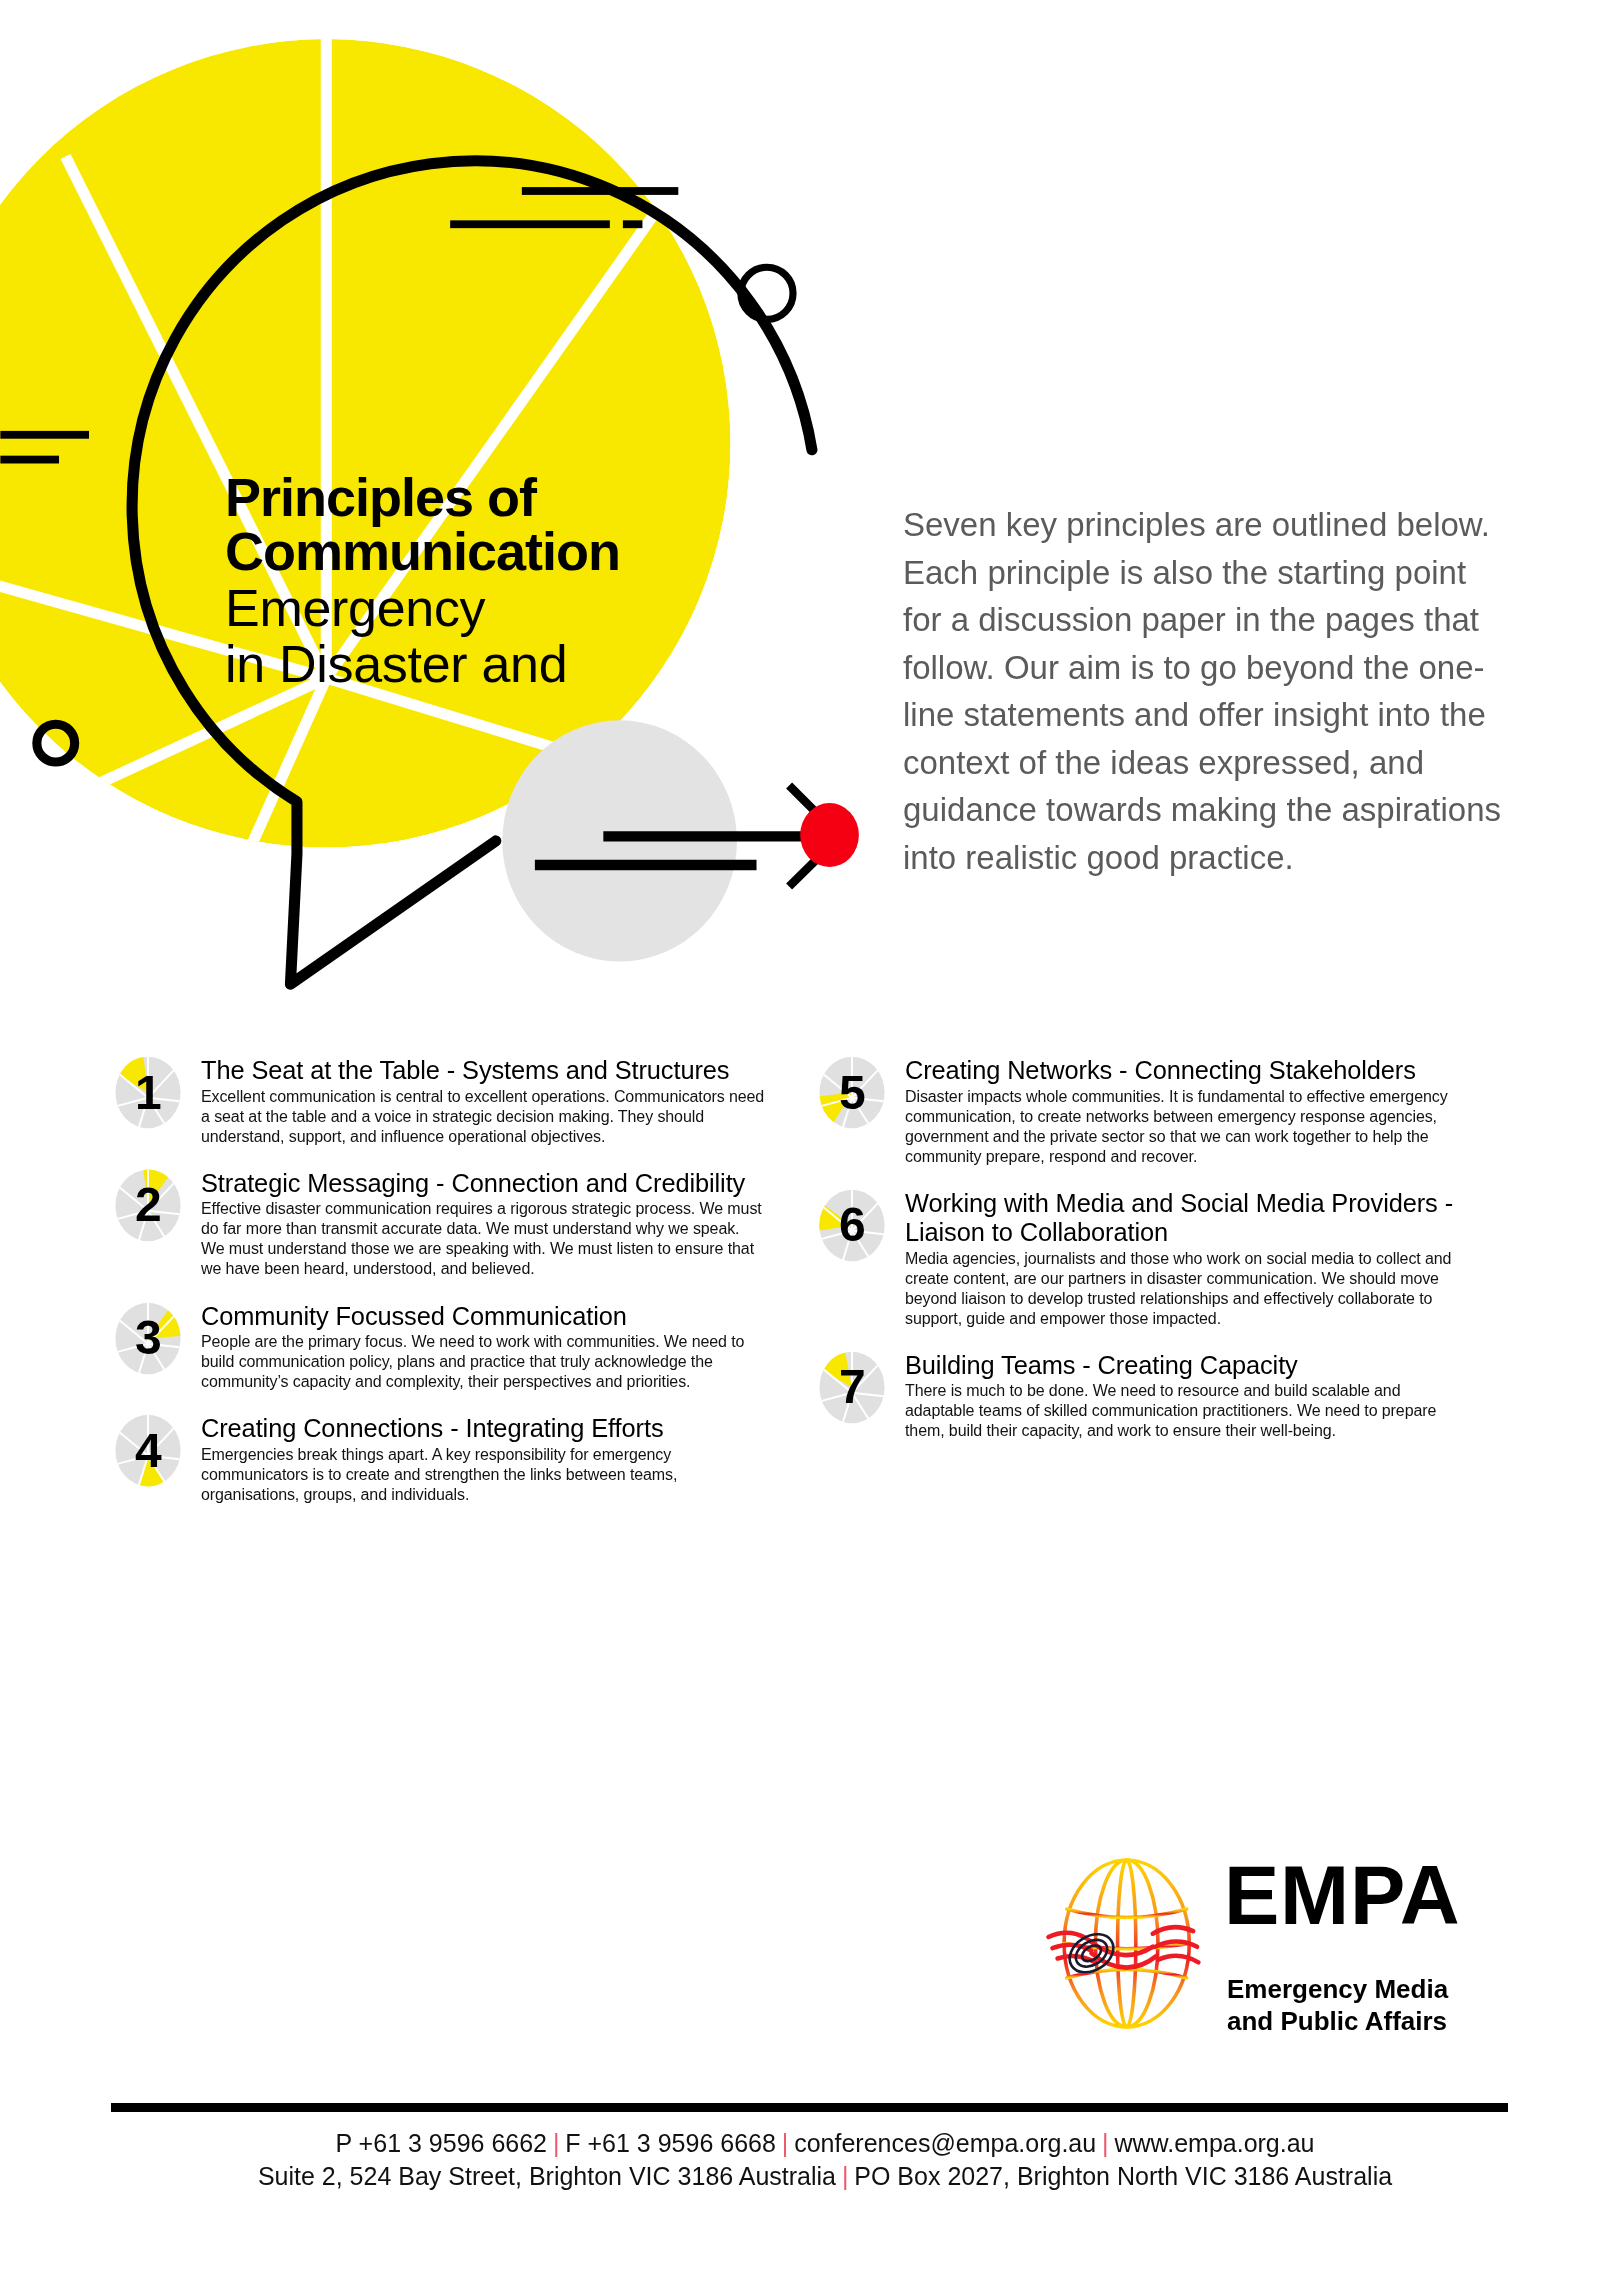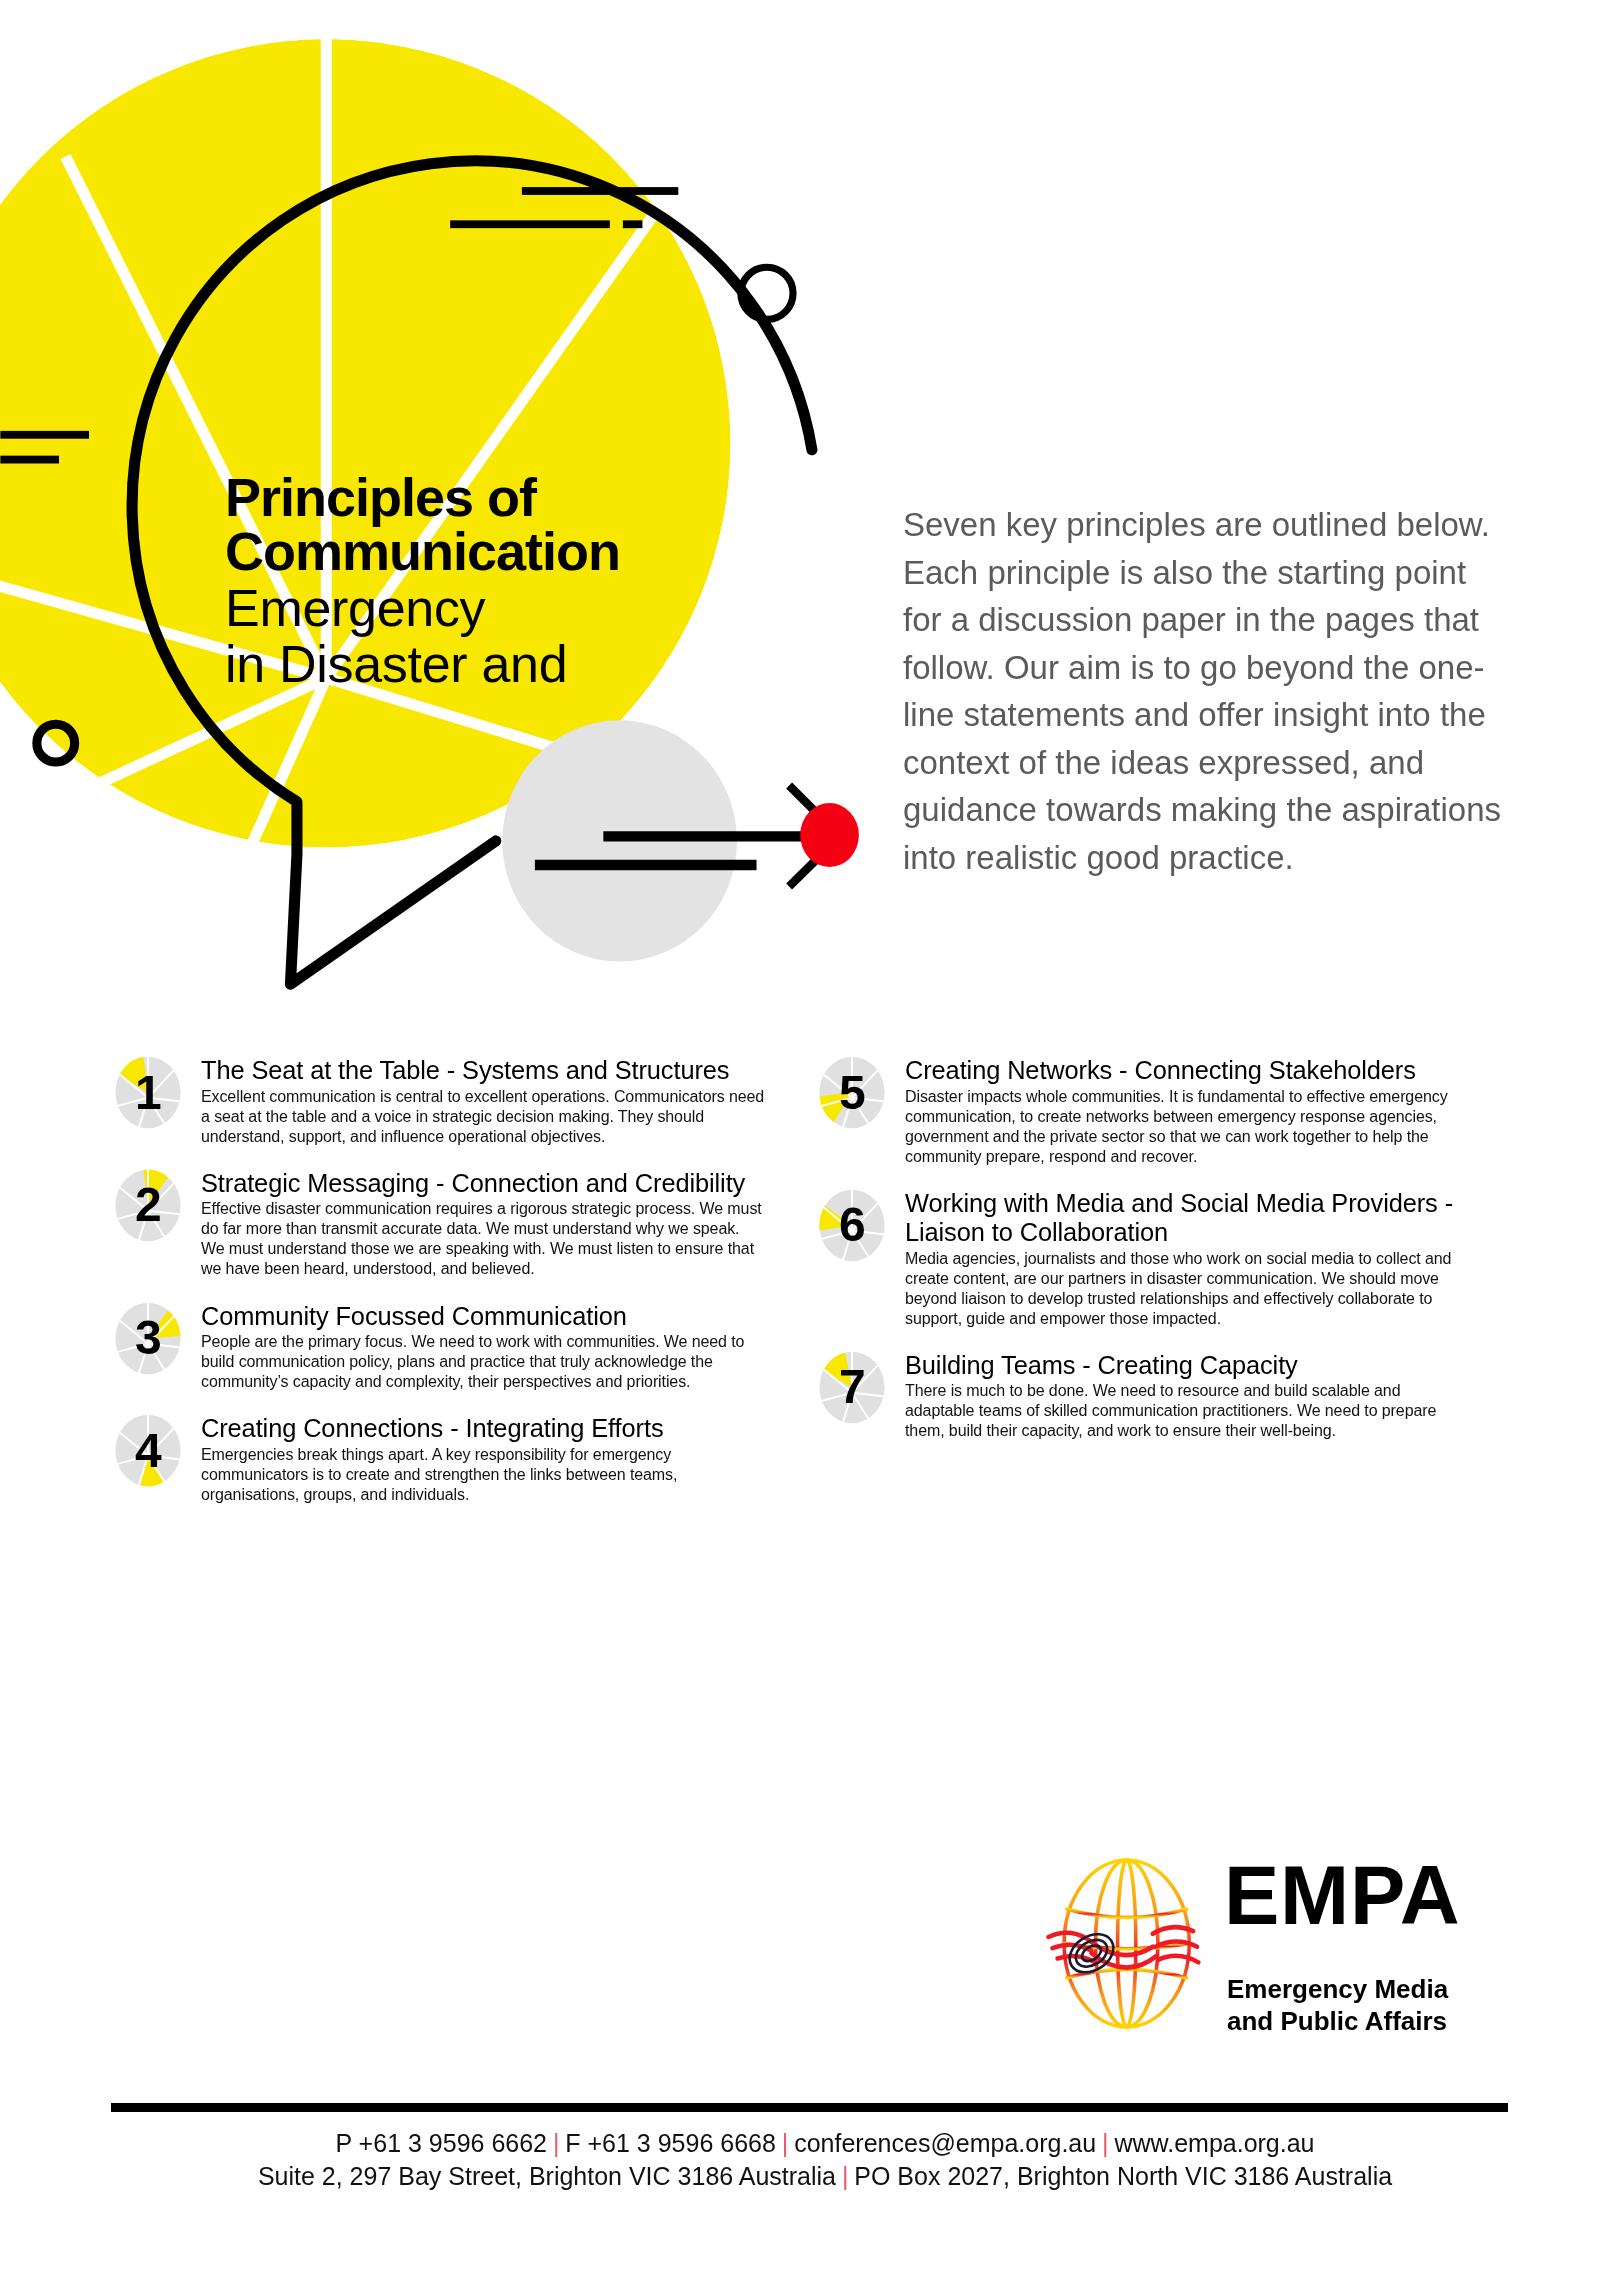--- a/index.html
+++ b/index.html
@@ -395,15 +395,15 @@
   <div class="logo-wordmark">EMPA</div>
   <div class="logo-sub">
     <div>Emergency Media</div>
     <div>and Public Affairs</div>
   </div>
 </div>
 
 <div class="footer-rule"></div>
 <div class="footer">
   <span class="line"><span>P +61 3 9596 6662</span><span class="sep">|</span><span>F +61 3 9596 6668</span><span class="sep">|</span><span>conferences@empa.org.au</span><span class="sep">|</span><span>www.empa.org.au</span></span>
-  <span class="line"><span>Suite 2, 297 Bay Street, Brighton VIC 3186 Australia</span><span class="sep">|</span><span>PO Box 2027, Brighton North VIC 3186 Australia</span></span>
+  <span class="line"><span>Suite 2, 524 Bay Street, Brighton VIC 3186 Australia</span><span class="sep">|</span><span>PO Box 2027, Brighton North VIC 3186 Australia</span></span>
 </div>
 
 
 </body></html>

